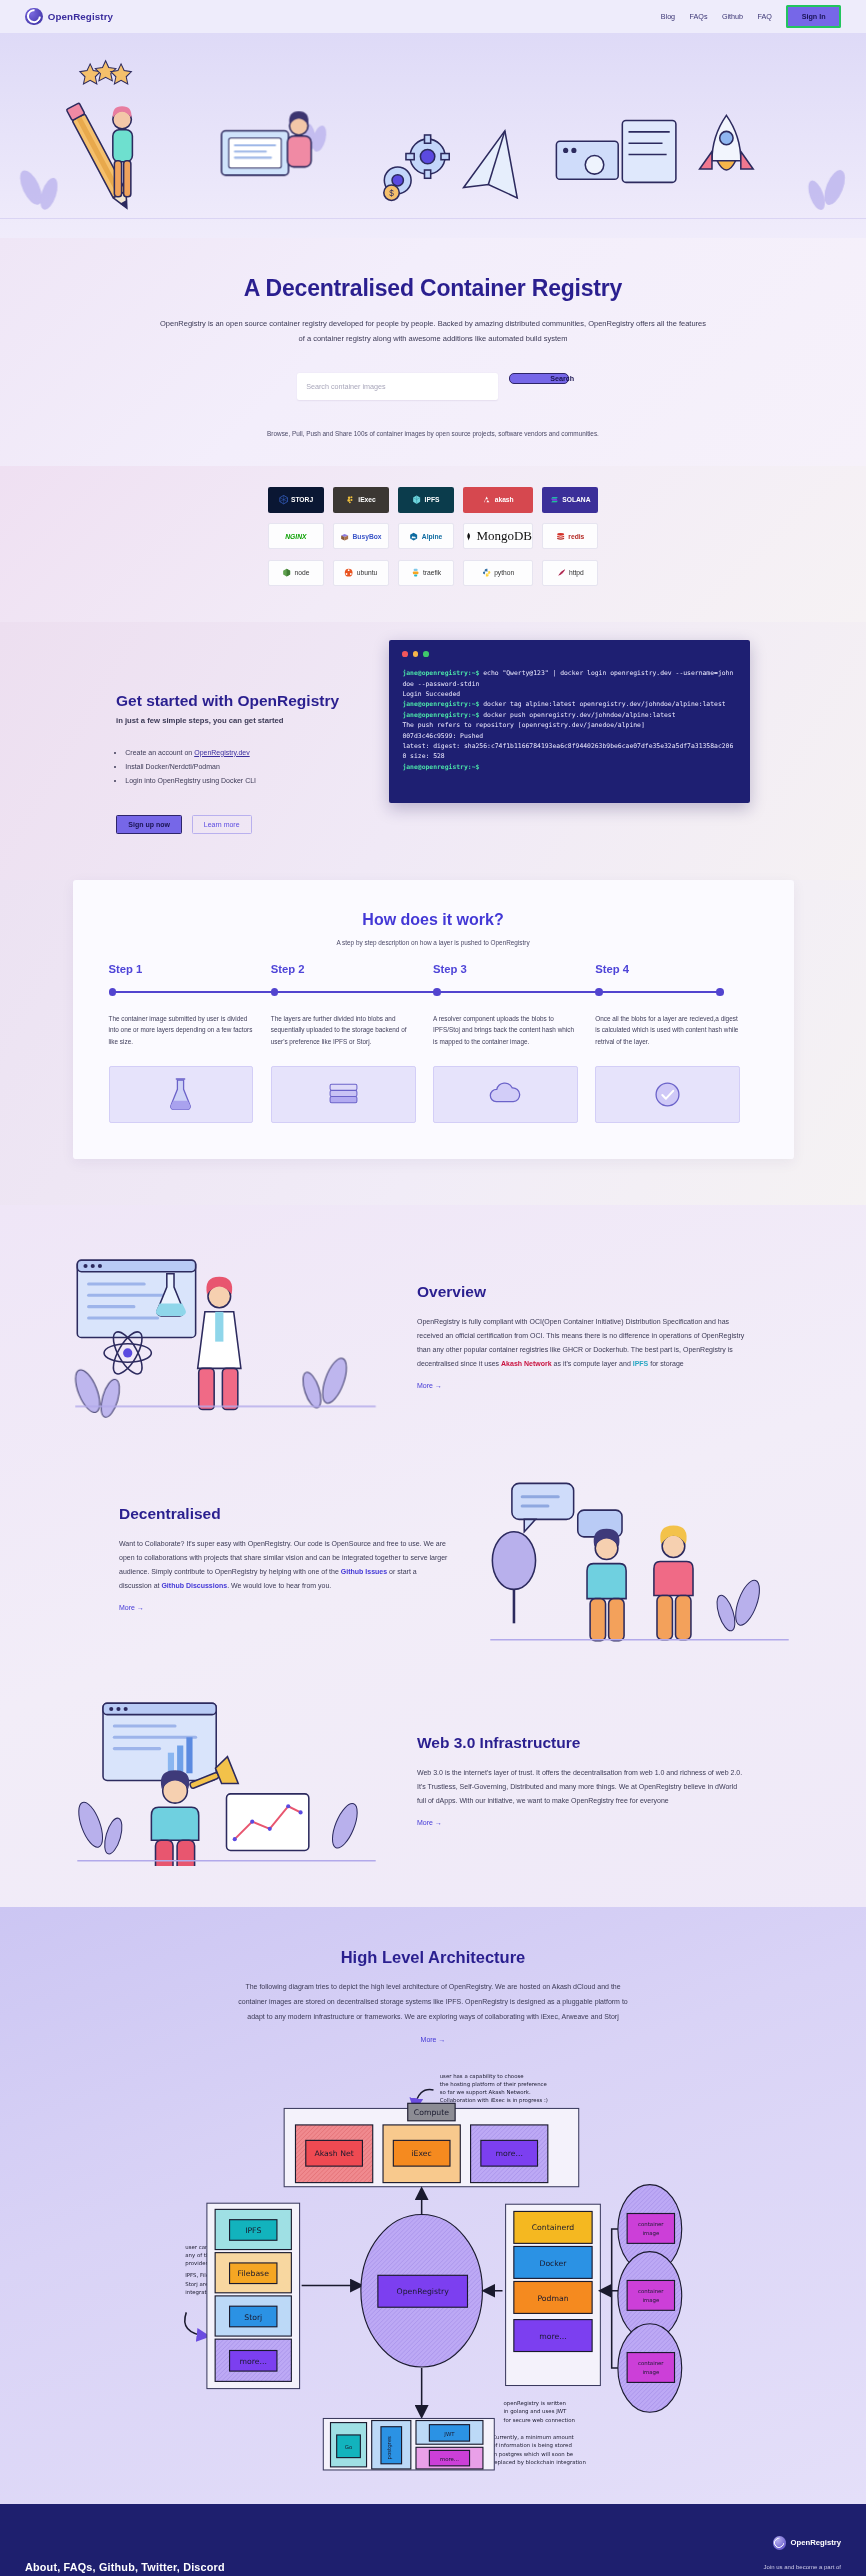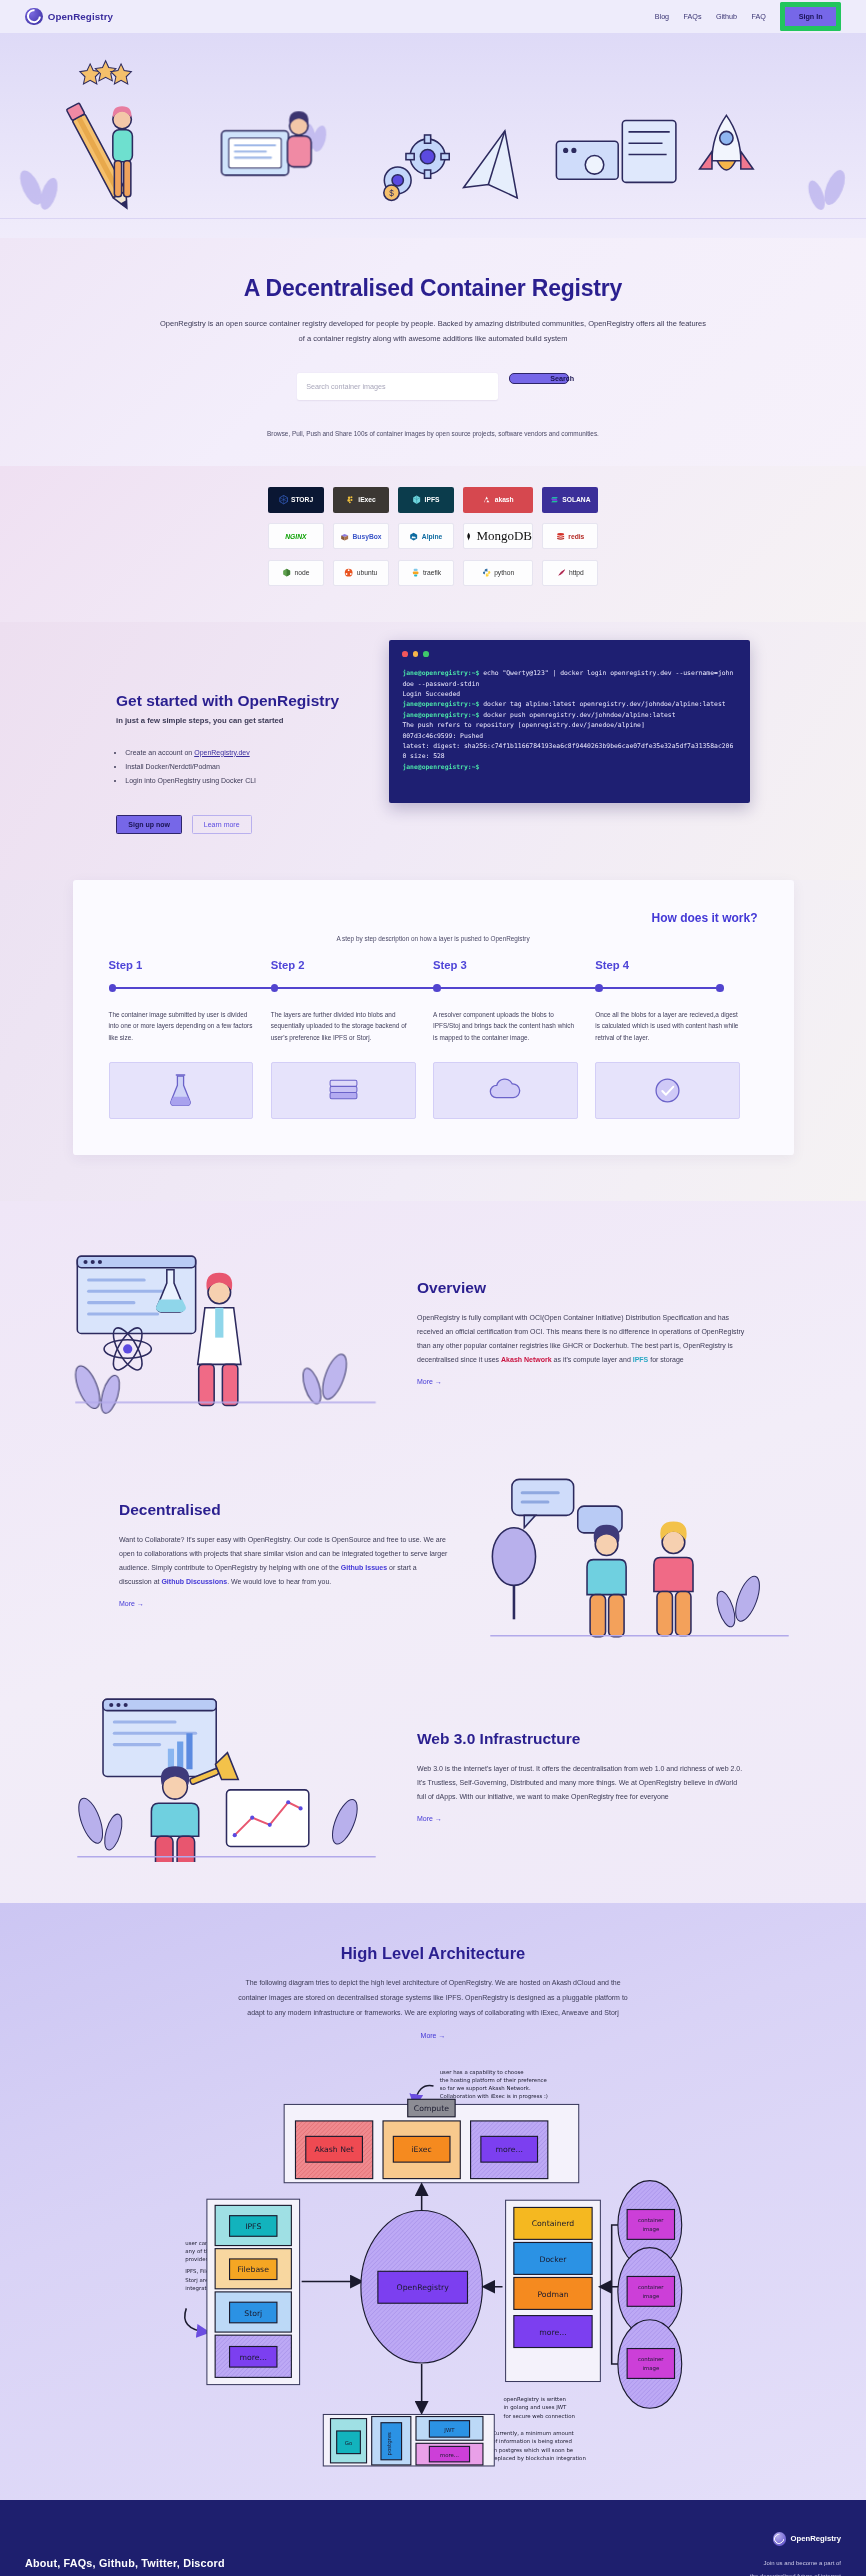--- a/index.html
+++ b/index.html
@@ -34,21 +34,21 @@
     width: 10.3px; height: 10.3px; border-radius: 50%;
     border: 2.1px solid #ffffff;
     border-right-color: transparent;
     transform: rotate(-40deg);
   }
   .brand-name { font-size: 9.8px; font-weight: 700; color: #3b2e9e; letter-spacing: 0.1px; }
   .nav { margin-left: auto; display: flex; align-items: center; gap: 14.4px; }
   .nav-link { font-size: 7.2px; color: #3a3473; }
   .signin-btn {
     background: #7667e8; color: #1a1457;
-    border: 5px solid #22c55e;
+    border: 2px solid #22c55e;
     font-size: 7.2px; font-weight: 600;
     padding: 4.6px 13.4px; border-radius: 1.5px;
     cursor: pointer;
   }
 
   
   .hero-art {
     height: 205px;
     background: linear-gradient(180deg, #dedaf7 0%, #e7e3f9 60%, #f0ecfb 100%);
     position: relative; overflow: hidden;
@@ -161,21 +161,21 @@
   
   .how-wrap {
     background: linear-gradient(120deg, #ece2f2 0%, #f1ecf7 55%, #f5f2f3 100%);
     padding: 0 0 46px;
   }
   .how-card {
     width: 721px; margin: 0 auto; background: #fbfaff;
     border-radius: 3.1px; padding: 31px 36px 36px;
     box-shadow: 0 3.1px 13.4px rgba(50,30,110,.06);
   }
-  .how-card h2 { text-align: right; font-size: 12px; font-weight: 700; color: #4338d6; }
+  .how-card h2 { text-align: center; font-size: 16px; font-weight: 700; color: #4338d6; }
   .how-card .sub { text-align: center; margin-top: 9.3px; font-size: 6.4px; color: #4b4967; }
   .steps { margin-top: 17px; display: grid; grid-template-columns: repeat(4, 1fr); gap: 0; }
   .step { padding-right: 17.5px; position: relative; }
   .step h3 { font-size: 11.3px; font-weight: 700; color: #4f45d8; margin-bottom: 11.3px; }
   .rail { height: 11.3px; position: relative; margin-bottom: 15.5px; }
   .rail .line { position: absolute; top: 5.2px; left: 0; right: -17.5px; height: 1.5px; background: #5244cf; }
   .rail.last .line { right: auto; width: calc(100% - 20.6px); }
   .rail .dot { position: absolute; top: 2.1px; left: 0; width: 7.7px; height: 7.7px; border-radius: 50%; background: #5244cf; }
   .rail.last .dot.end { left: calc(100% - 24px); }
   .step p { font-size: 6.4px; line-height: 1.85; color: #3f3d5a; min-height: 44px; }

